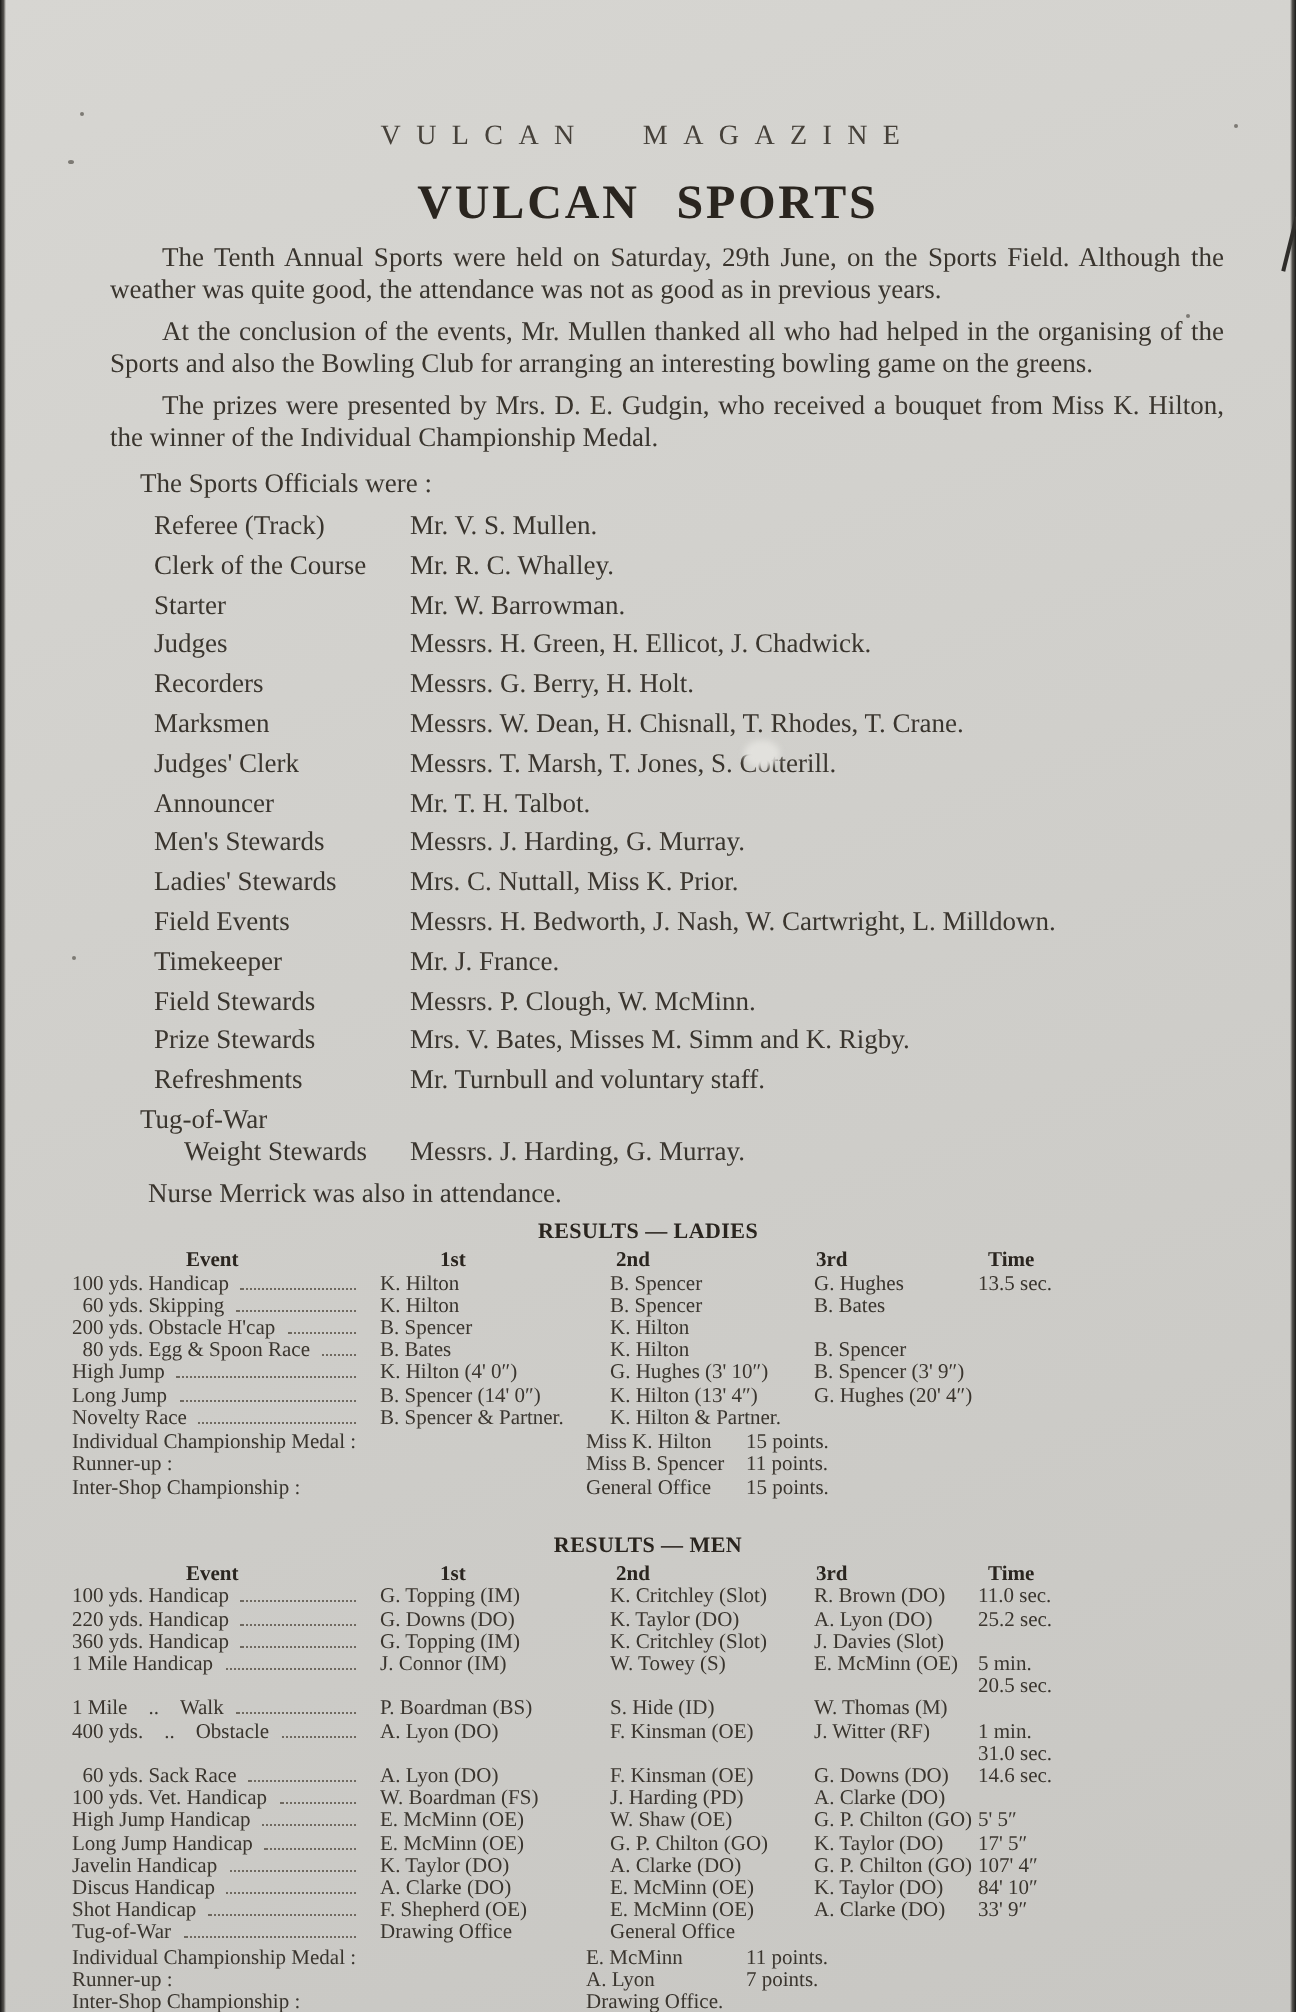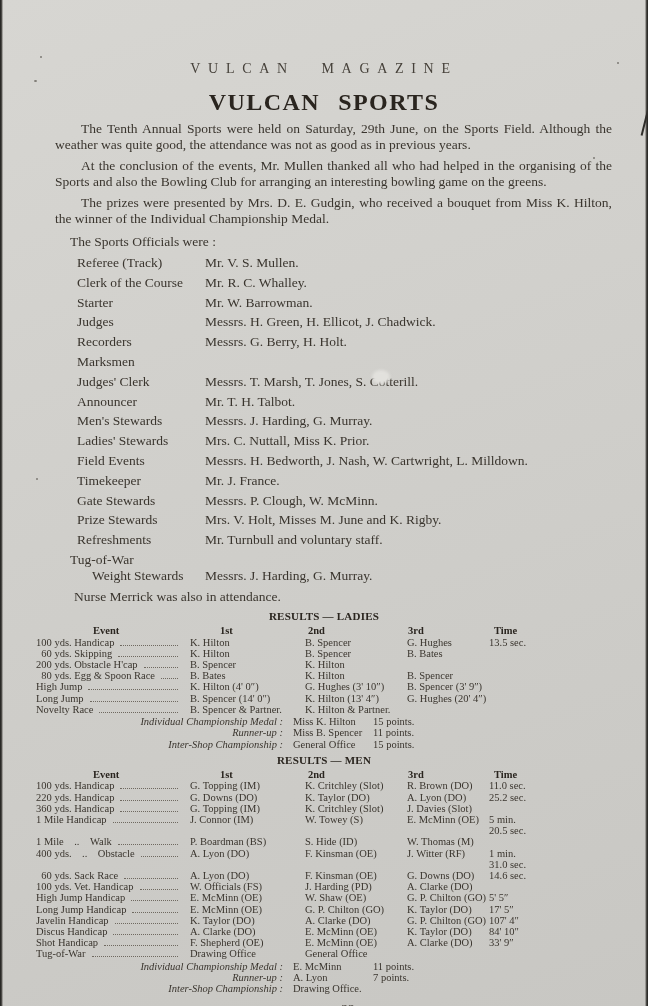--- a/index.html
+++ b/index.html
@@ -44,40 +44,40 @@
   .off-role-wrap{width:135px;min-width:135px;display:flex;align-items:baseline;flex-direction:column;}
   .off-role-wrap.sub-wrap{padding-left:15px;width:120px;min-width:120px;}
   .off-role{white-space:nowrap;}
   .lead{flex:1;border-bottom:1px dotted #6f6960;margin:0 10px 3px 7px;min-width:0;}
   .off-names{white-space:nowrap;}
   .off-note{margin:1px 0 0;padding-left:4px;font-size:13.5px;line-height:15.8px;font-family:Liberation Serif, serif;}
 
   
   .res-title{margin:7px 0 0;text-align:center;font-size:11px;line-height:11px;
     font-weight:bold;color:#2a251f;letter-spacing:.02em;}
-  .men .res-title{margin-top:5px;}
+  .men .res-title{margin-top:18px;}
   .rtable{margin:3px 36px 0 36px;font-size:10.5px;line-height:11.2px;}
   .trow,.thead{display:grid;grid-template-columns:154px 115px 102px 80px 1fr;}
   .thead{font-weight:bold;color:#2a251f;}
   .th{white-space:nowrap;}
   .th-event{padding-left:57px;}
   .th-1{padding-left:30px;}
   .th-2{padding-left:3px;}
   .th-3{padding-left:1px;}
   .th-time{padding-left:7px;}
   .c-event{display:flex;align-items:baseline;min-width:0;}
   .evt{white-space:nowrap;}
   .c-event .lead{margin:0 12px 2px 6px;}
   .c1,.c2,.c3{white-space:nowrap;}
   .ct{white-space:pre-line;padding-left:2px;}
 
   
   .tsummary{margin:1px 36px 0 36px;font-size:10.5px;line-height:11.4px;}
   .sum-row{display:flex;align-items:baseline;}
-  .sum-label{width:247px;min-width:247px;text-align:right;white-space:nowrap;font-style:italic;}
+  .sum-label{width:247px;min-width:247px;text-align:left;white-space:nowrap;}
   .sum-value{margin-left:10px;min-width:80px;white-space:nowrap;}
   .sum-points{white-space:nowrap;}
 
   .page-num{margin-top:6px;text-align:center;font-size:13.5px;color:#3a352e;margin-left:48px;}
 </style>
 </head>
 <body>
 
 <div class="page">
 
@@ -137,20 +137,21 @@
             <span class="off-role">Recorders</span>
             <span class="lead"></span>
           </span>
           <span class="off-names">Messrs. G. Berry, H. Holt.</span>
         </div>
         <div class="off-row">
           <span class="off-role-wrap">
             <span class="off-role">Marksmen</span>
             <span class="lead"></span>
           </span>
+          <span class="off-names">Messrs. W. Dean, H. Chisnall, T. Rhodes, T. Crane.</span>
         </div>
         <div class="off-row">
           <span class="off-role-wrap">
             <span class="off-role">Judges' Clerk</span>
             <span class="lead"></span>
           </span>
           <span class="off-names">Messrs. T. Marsh, T. Jones, S. Cotterill.</span>
         </div>
         <div class="off-row">
           <span class="off-role-wrap">
@@ -182,31 +183,31 @@
         </div>
         <div class="off-row">
           <span class="off-role-wrap">
             <span class="off-role">Timekeeper</span>
             <span class="lead"></span>
           </span>
           <span class="off-names">Mr. J. France.</span>
         </div>
         <div class="off-row">
           <span class="off-role-wrap">
-            <span class="off-role">Gate Stewards</span>
+            <span class="off-role">Field Stewards</span>
             <span class="lead"></span>
           </span>
           <span class="off-names">Messrs. P. Clough, W. McMinn.</span>
         </div>
         <div class="off-row">
           <span class="off-role-wrap">
             <span class="off-role">Prize Stewards</span>
             <span class="lead"></span>
           </span>
-          <span class="off-names">Mrs. V. Holt, Misses M. June and K. Rigby.</span>
+          <span class="off-names">Mrs. V. Bates, Misses M. Simm and K. Rigby.</span>
         </div>
         <div class="off-row">
           <span class="off-role-wrap">
             <span class="off-role">Refreshments</span>
             <span class="lead"></span>
           </span>
           <span class="off-names">Mr. Turnbull and voluntary staff.</span>
         </div>
       </div>
     <div class="off-row">
@@ -407,21 +408,21 @@
             <span class="c1">A. Lyon (DO)</span>
             <span class="c2">F. Kinsman (OE)</span>
             <span class="c3">G. Downs (DO)</span>
             <span class="ct">14.6 sec.</span>
           </div>
           <div class="trow">
             <span class="c-event">
               <span class="evt">100 yds. Vet. Handicap</span>
               <span class="lead"></span>
             </span>
-            <span class="c1">W. Officials (FS)</span>
+            <span class="c1">W. Boardman (FS)</span>
             <span class="c2">J. Harding (PD)</span>
             <span class="c3">A. Clarke (DO)</span>
             <span class="ct"></span>
           </div>
           <div class="trow">
             <span class="c-event">
               <span class="evt">High Jump Handicap</span>
               <span class="lead"></span>
             </span>
             <span class="c1">E. McMinn (OE)</span>

